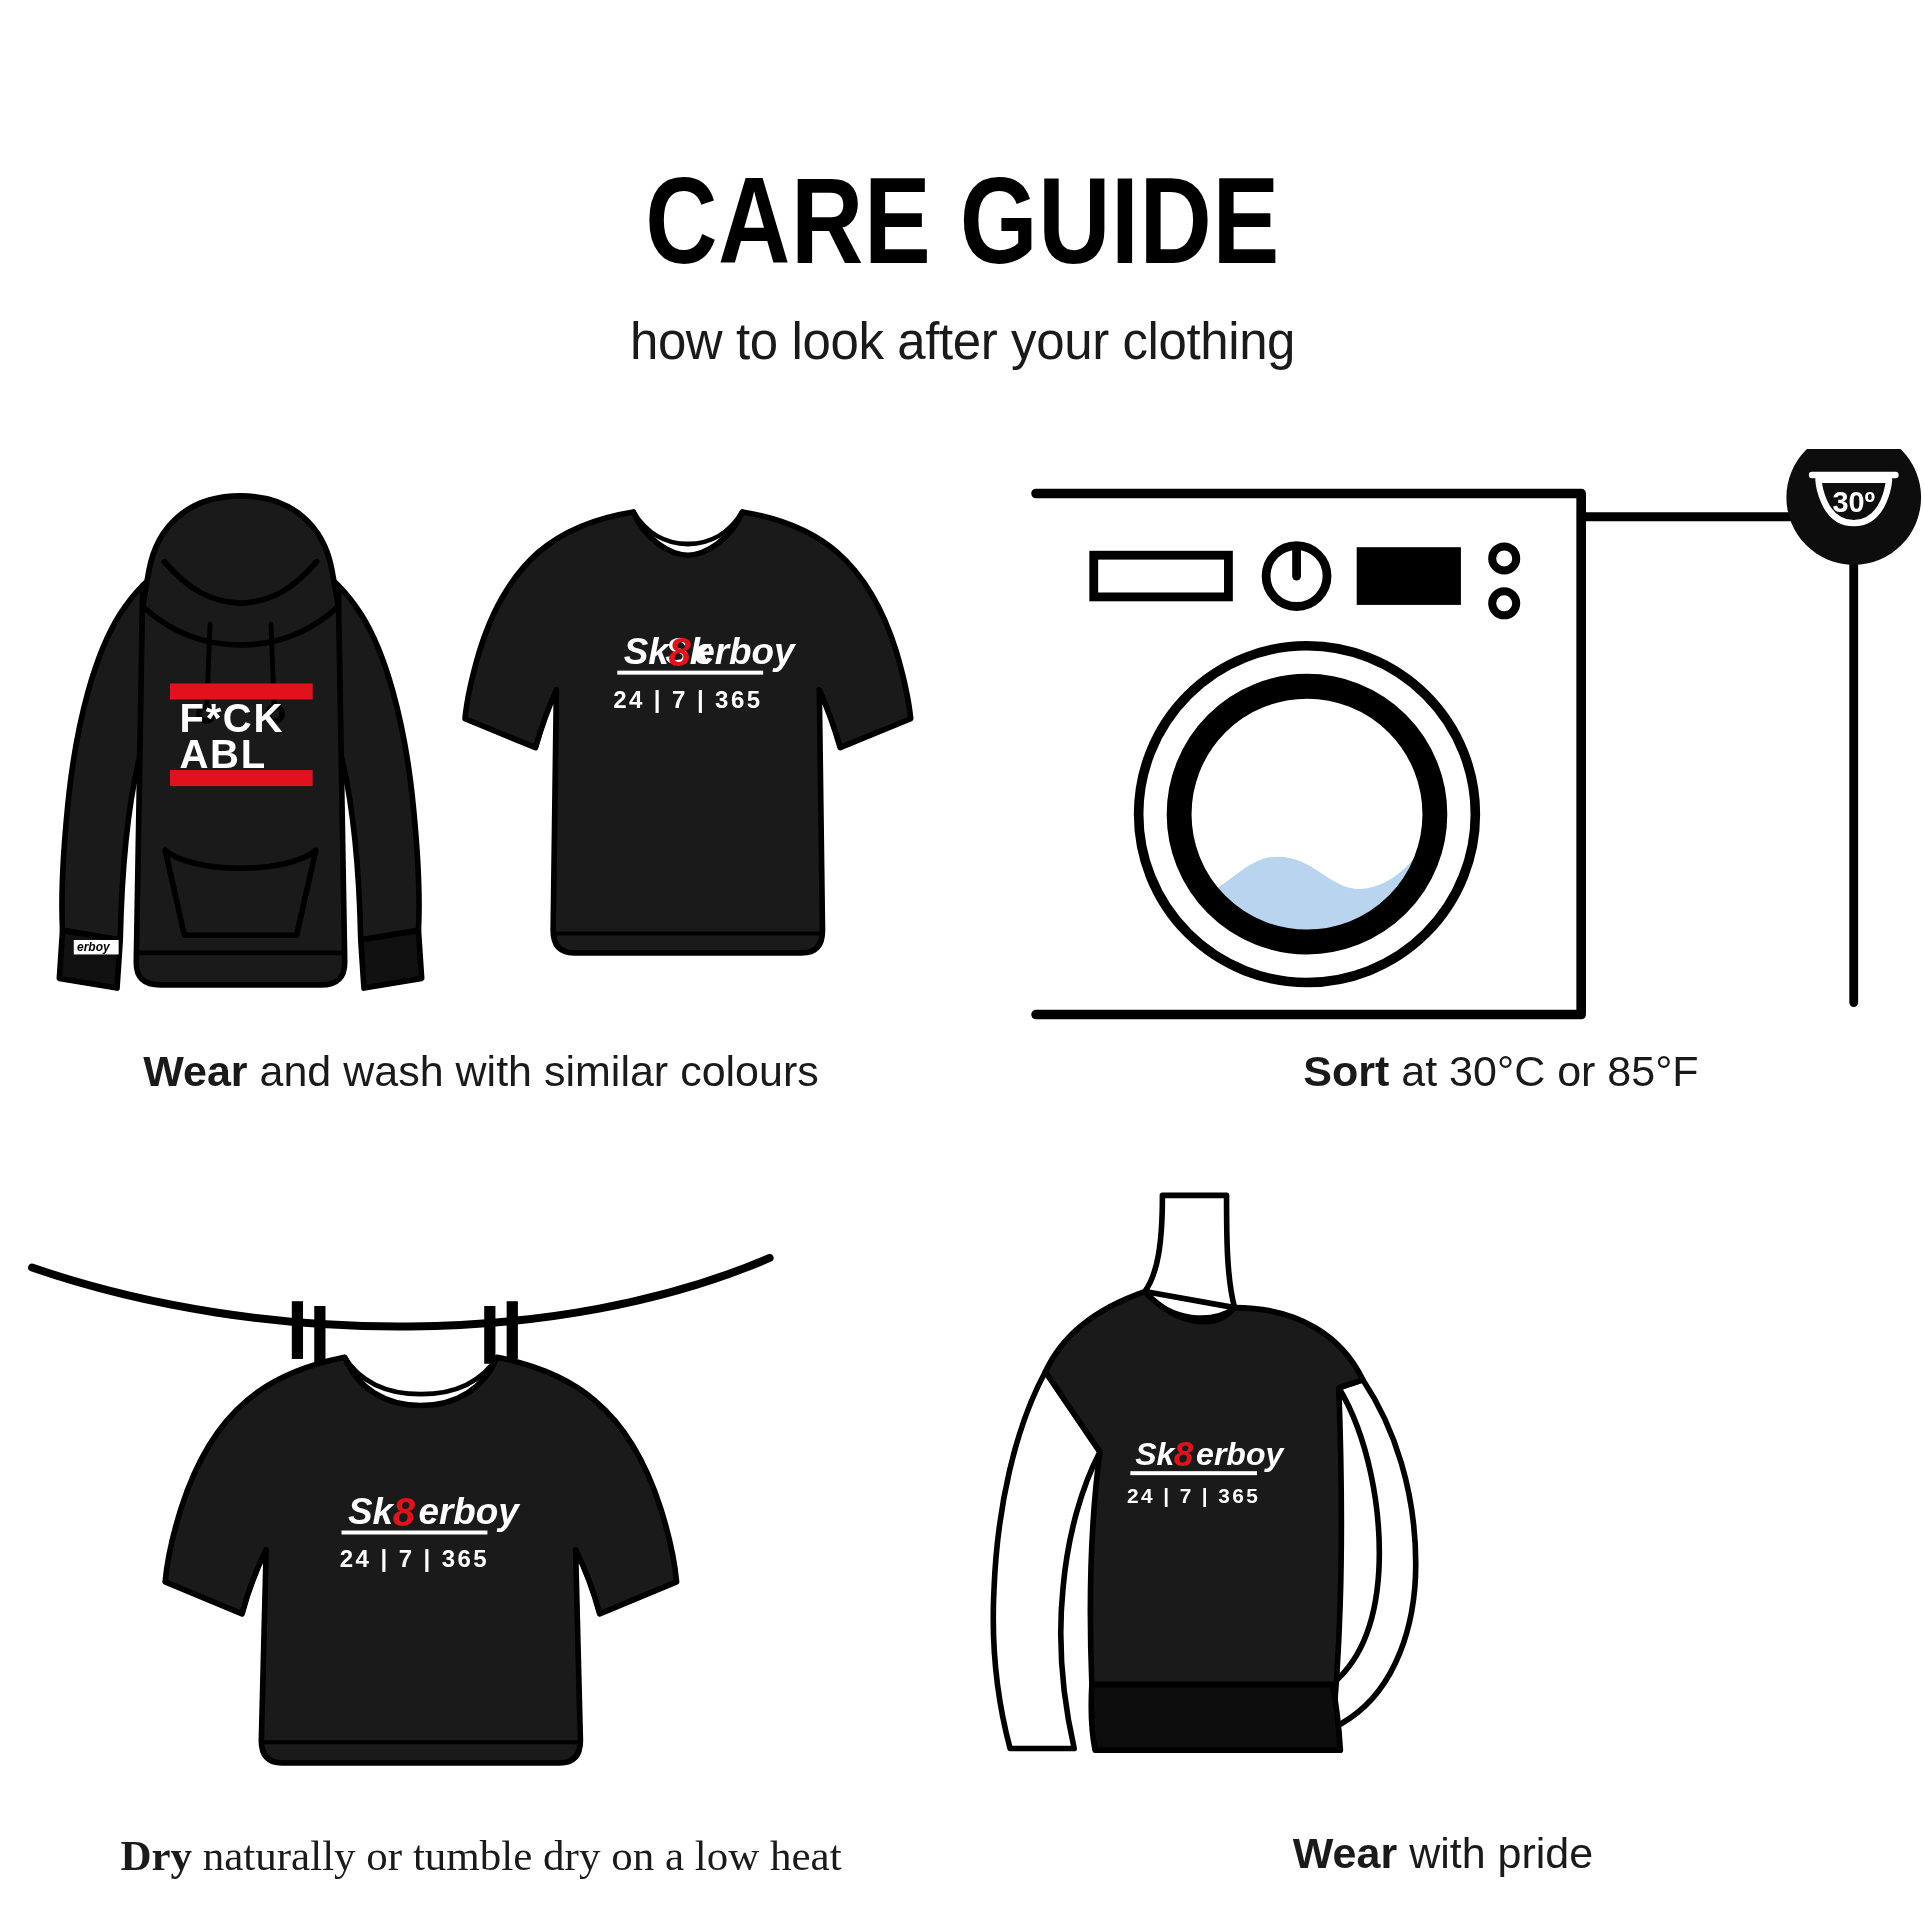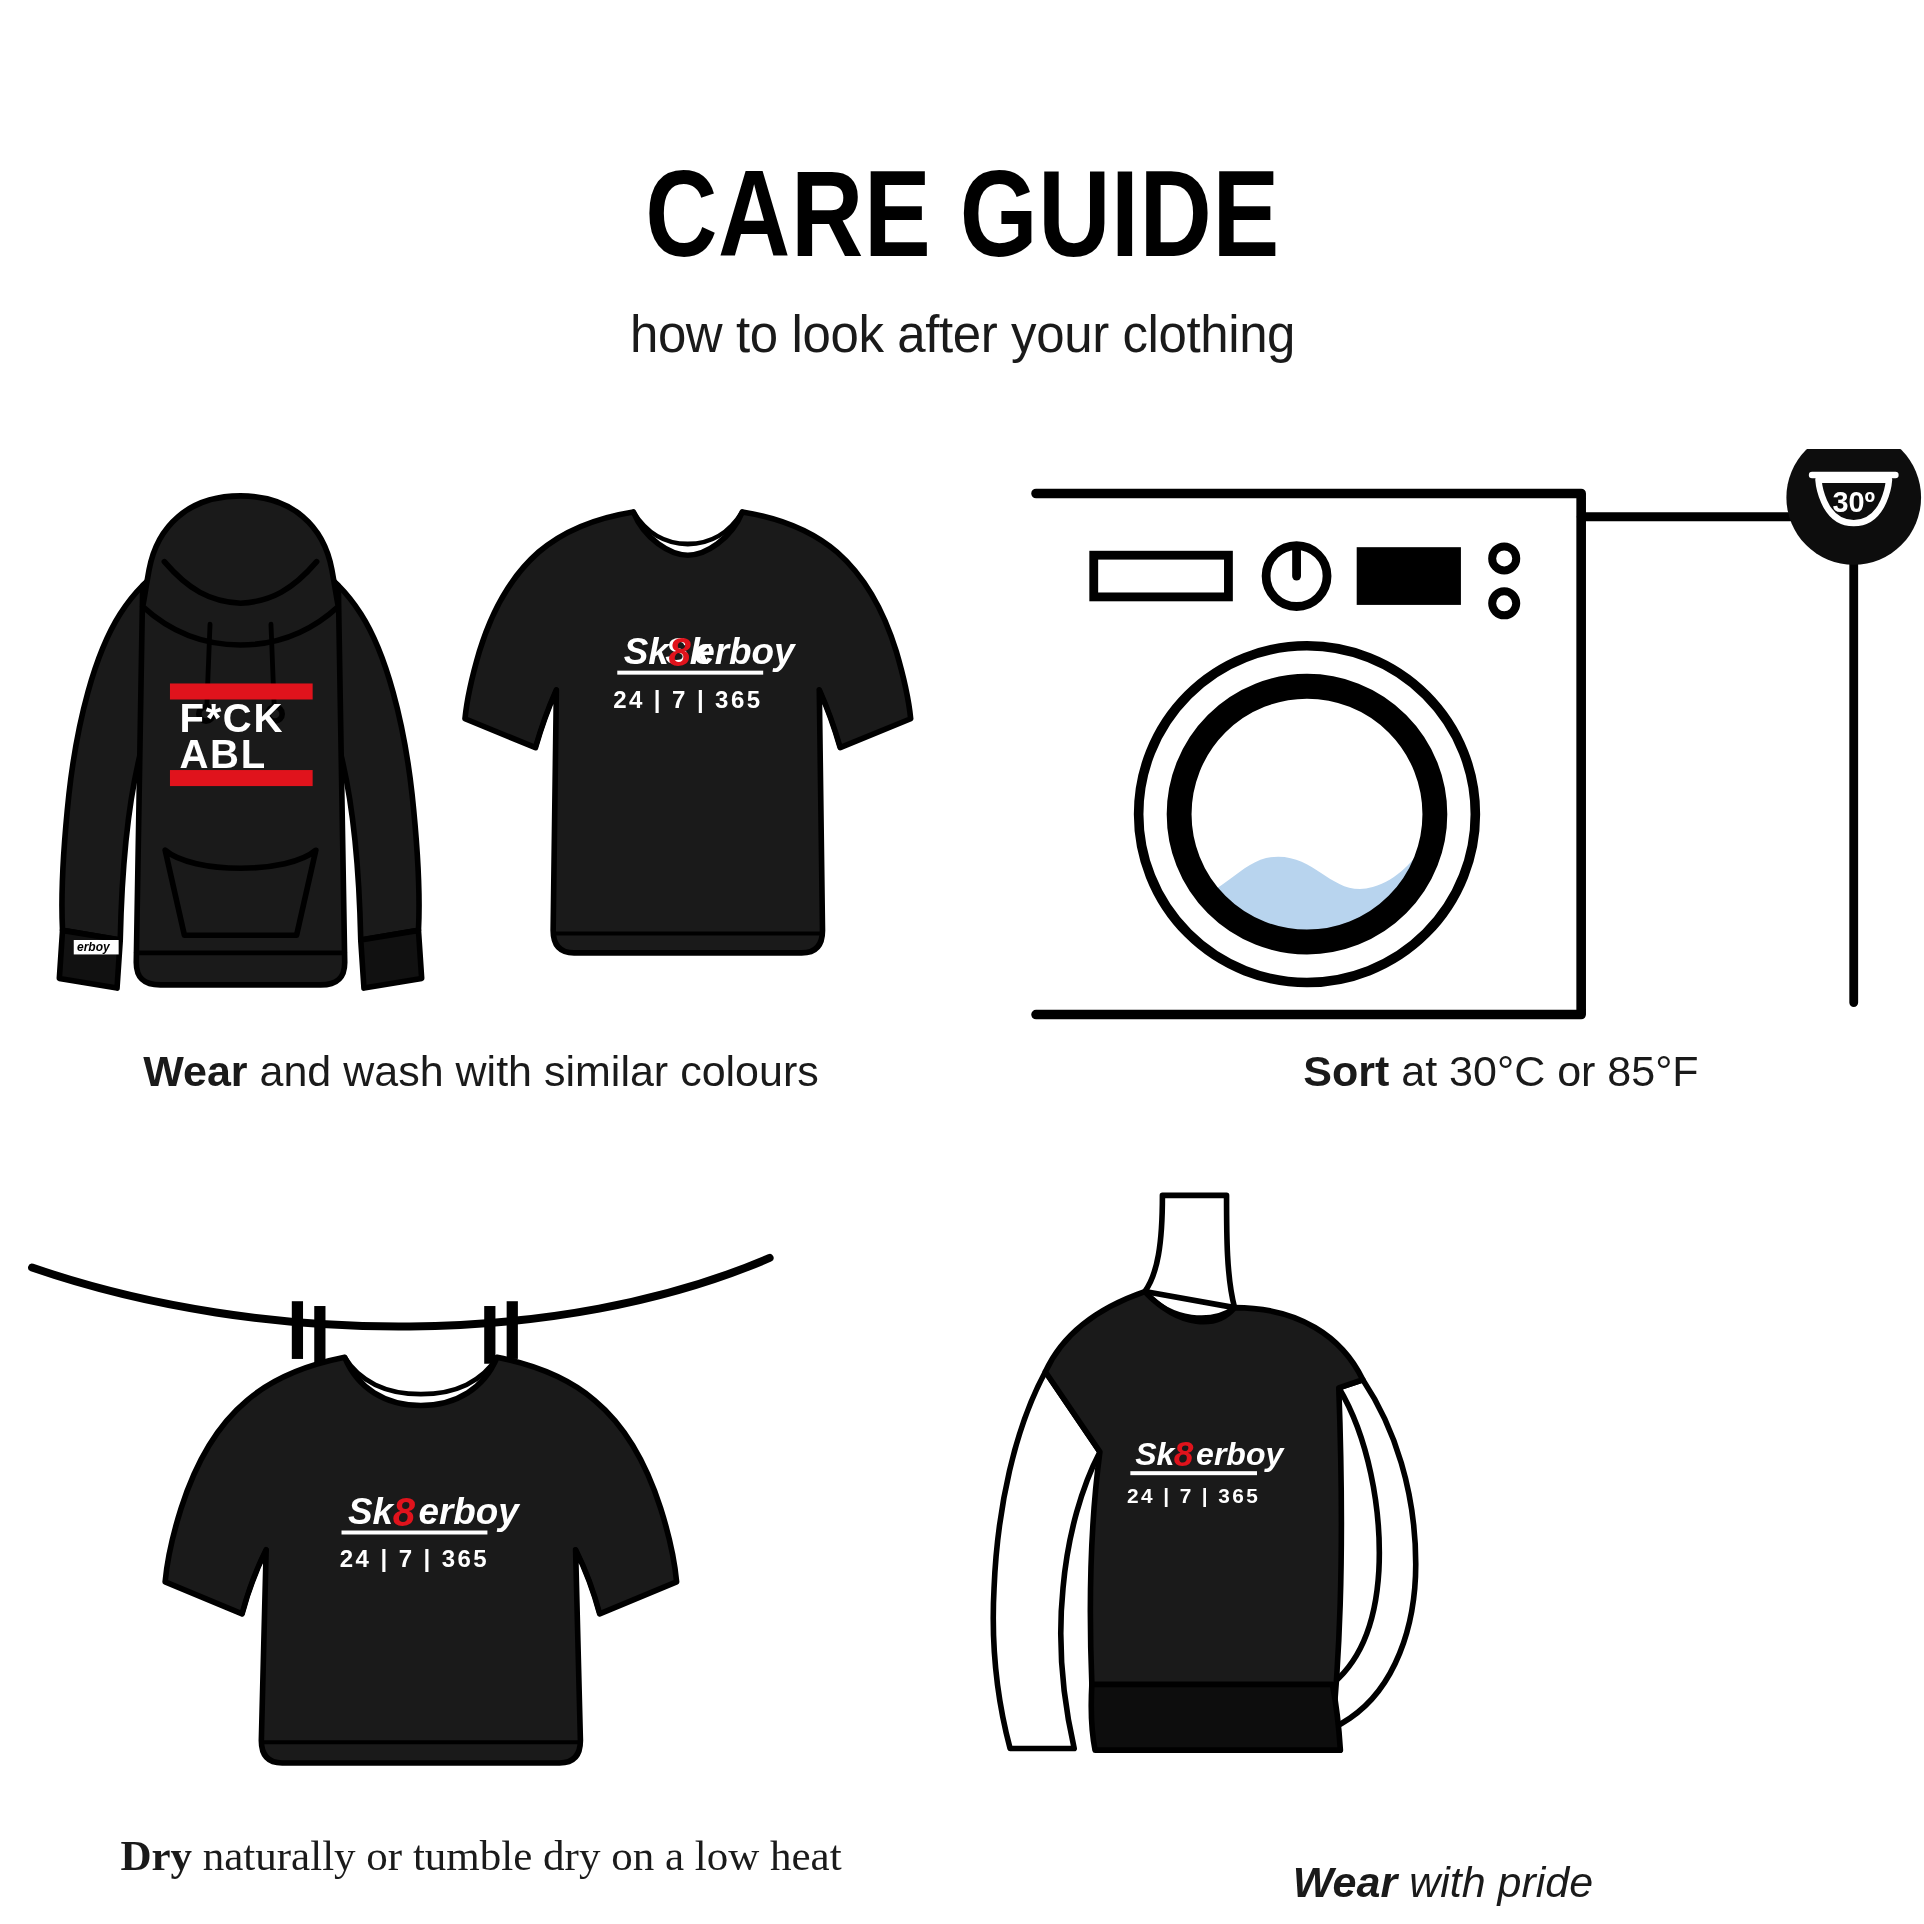--- a/index.html
+++ b/index.html
@@ -17,21 +17,21 @@
   .page {
     position: relative;
     width: 1925px;
     height: 1925px;
     background: #ffffff;
   }
 
   
   .header {
     position: absolute;
-    top: 153px;
+    top: 160px;
     left: 0;
     width: 1925px;
     text-align: center;
   }
   .title {
     font-family: "Liberation Sans", sans-serif;
     font-weight: bold;
     font-size: 122px;
     letter-spacing: 0.8px;
     line-height: 1;
@@ -79,21 +79,21 @@
     left: 0;
     top: 598px;
     width: 962px;
     text-align: center;
     font-size: 43px;
     color: #1a1a1a;
     white-space: nowrap;
   }
   .caption b { font-weight: bold; }
   .panel-dry .caption { top: 644px; font-family: Liberation Serif, serif; }
-  .panel-wear .caption { top: 671px; font-style: italic; }
+  .panel-wear .caption { top: 642px; }
 </style>
 </head>
 <body>
 
 <div class="page">
 
   <div class="header">
     <div class="title">CARE GUIDE</div>
     <div class="subtitle">how to look after your clothing</div>
   </div>

